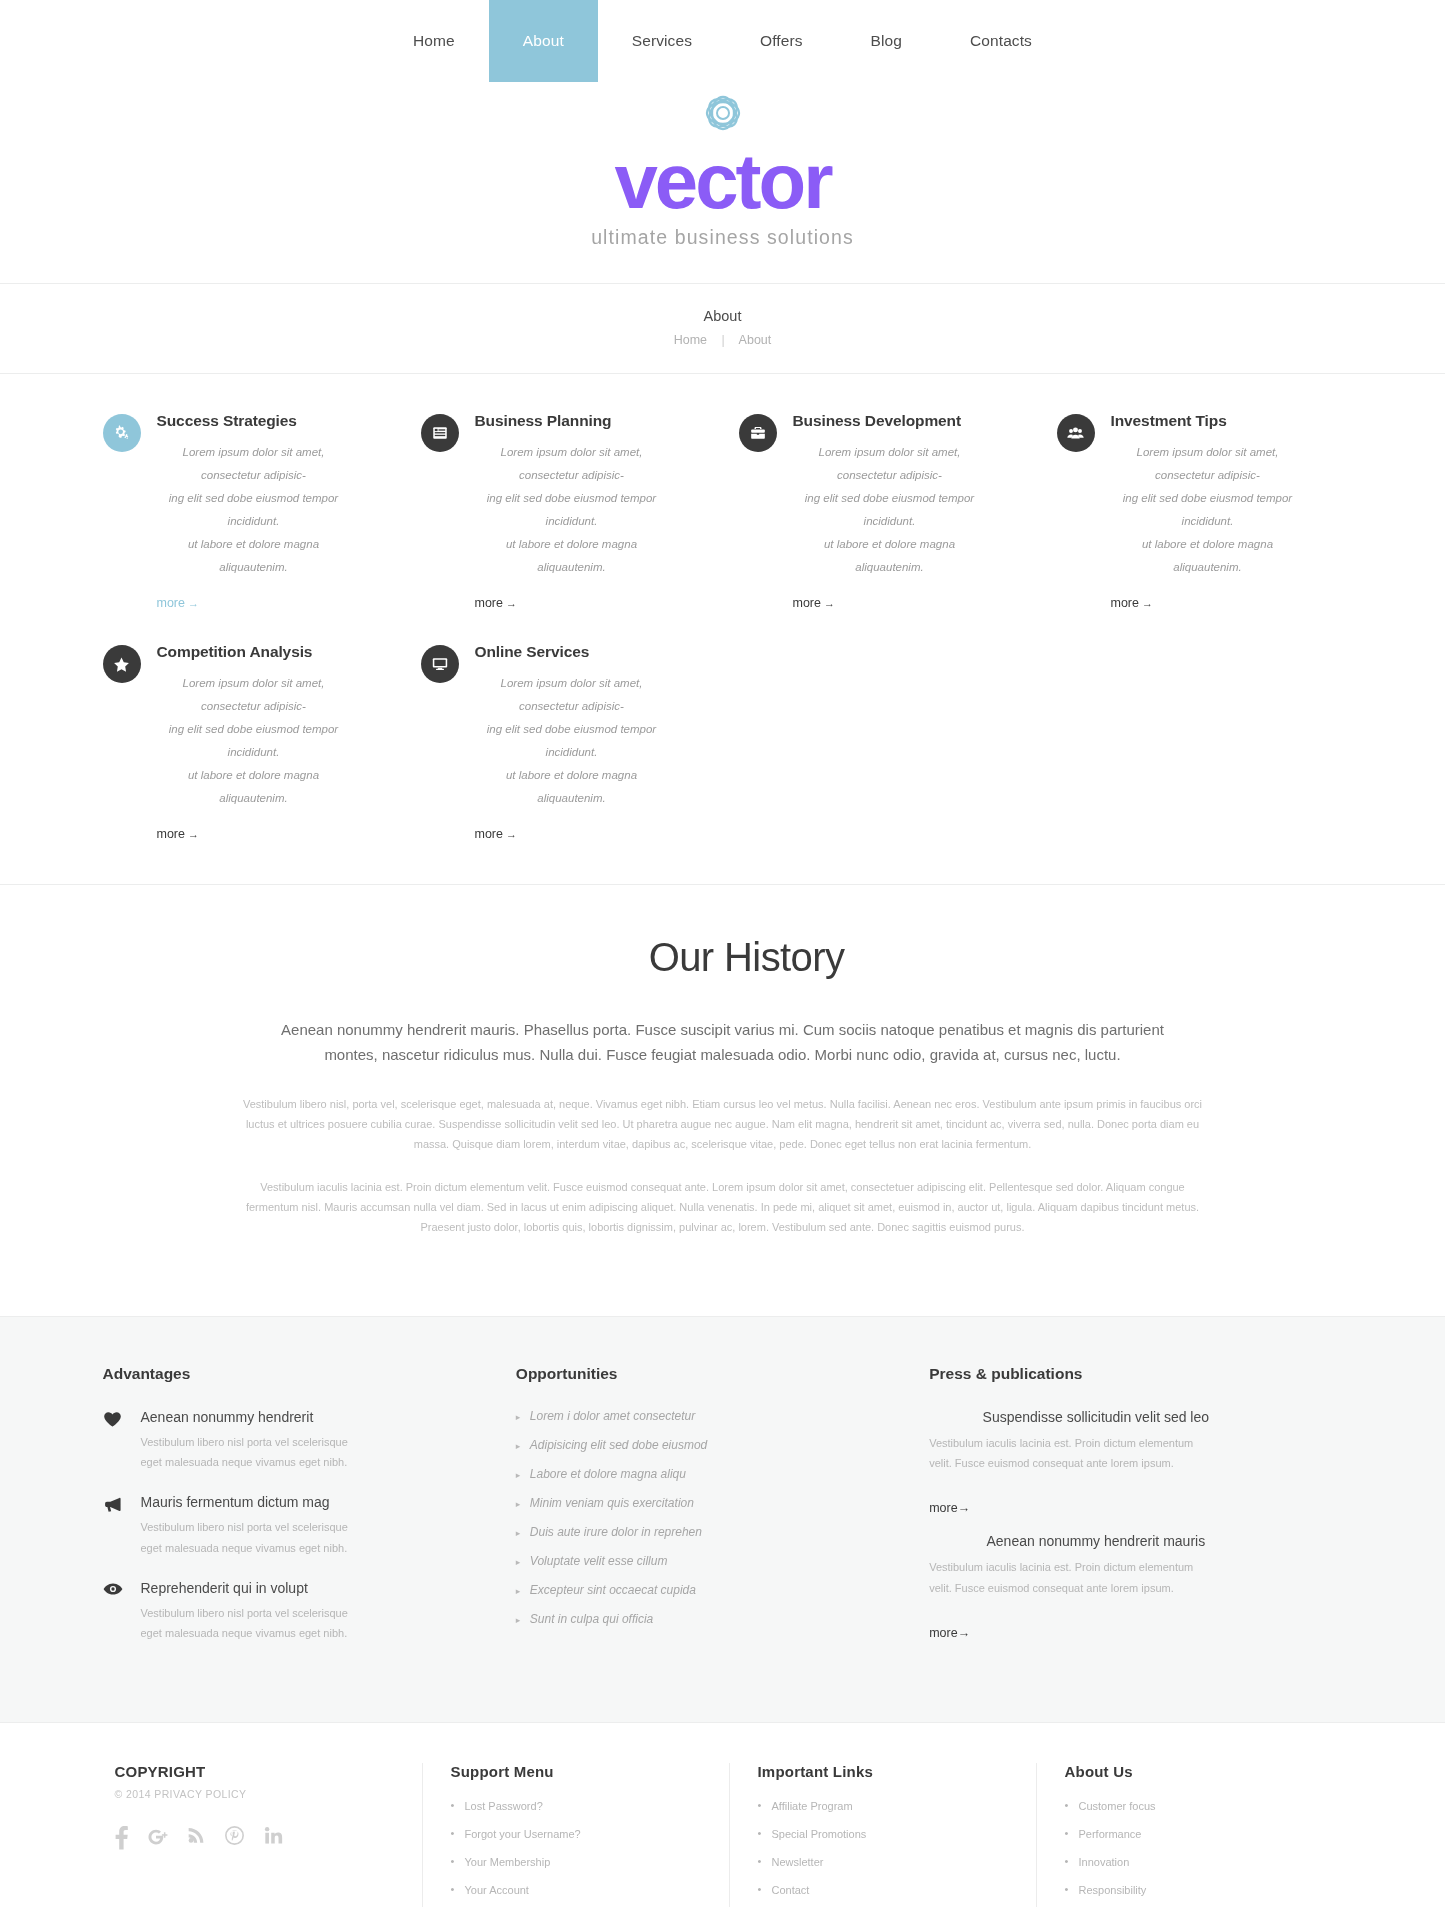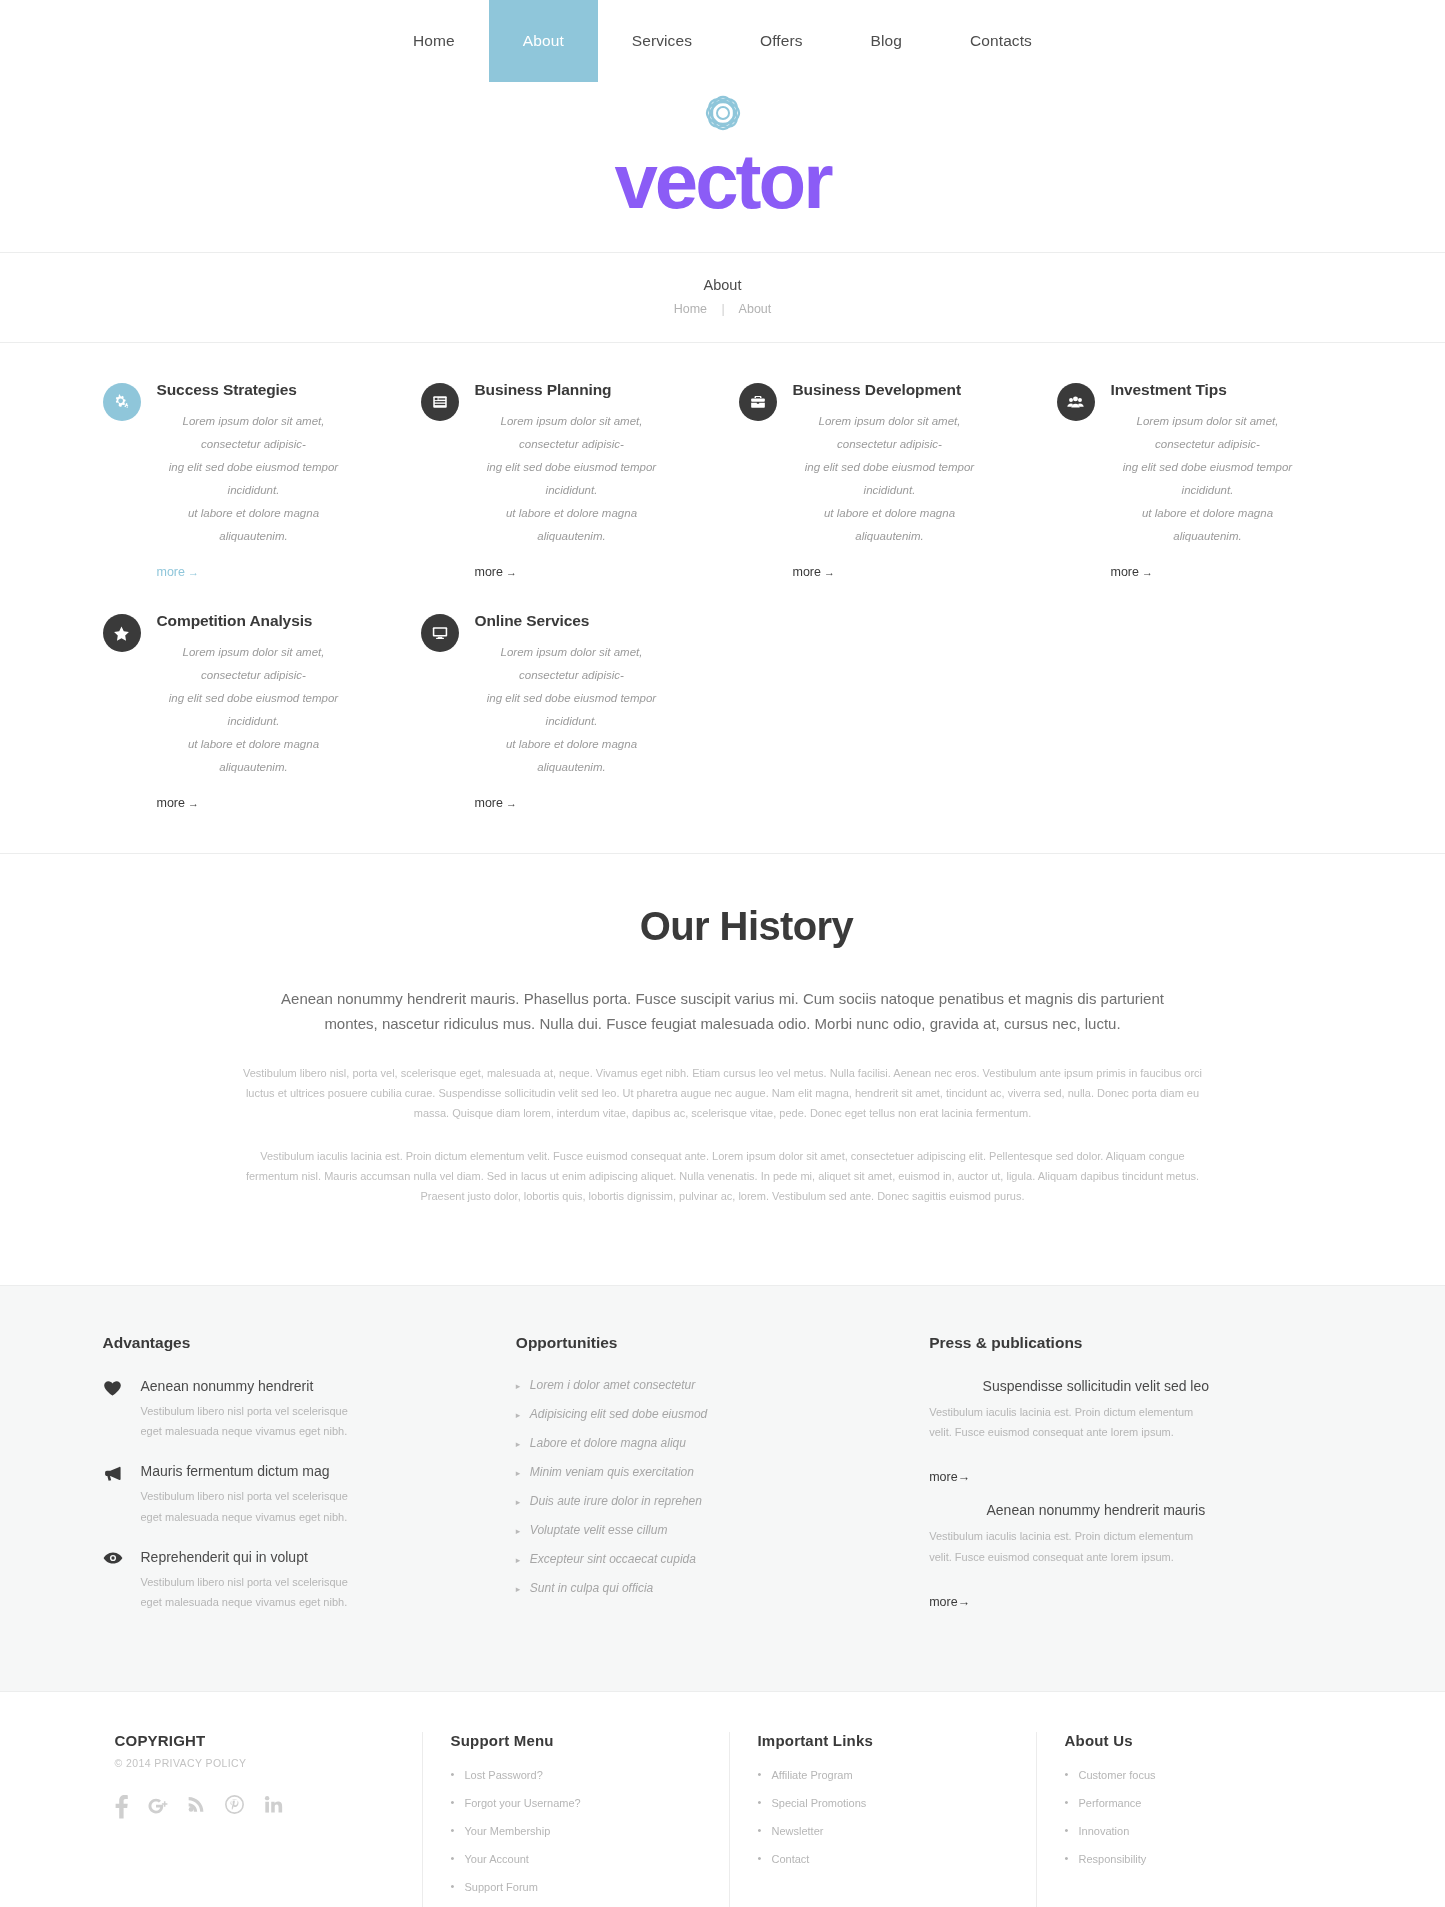--- a/index.html
+++ b/index.html
@@ -112,21 +112,21 @@
   .svc-more.accent { color: #8fc6da; }
   .svc-more .arw { font-size: 11px; padding-left: 3px; }
 
   
   .history {
     border-top: 1px solid #eceded;
     text-align: center;
     padding: 50px 0 56px;
   }
   .history h2 {
-    font-size: 40px; font-weight: bold; color: #3a3a3a;
+    font-size: 40px; font-weight: normal; color: #3a3a3a;
     letter-spacing: -.6px;
     margin-bottom: 38px;
     padding-left: 48px;
   }
   .history .lead {
     width: 920px; margin: 0 auto 26px;
     font-size: 15px; color: #6f6f6f; line-height: 1.65;
   }
   .history .para {
     width: 980px; margin: 0 auto 22px;
@@ -241,20 +241,21 @@
           <ellipse cx="25" cy="25" rx="11" ry="16" transform="rotate(0 25 25)"></ellipse>
           <ellipse cx="25" cy="25" rx="11" ry="16" transform="rotate(45 25 25)"></ellipse>
           <ellipse cx="25" cy="25" rx="11" ry="16" transform="rotate(90 25 25)"></ellipse>
           <ellipse cx="25" cy="25" rx="11" ry="16" transform="rotate(135 25 25)"></ellipse>
         </g>
         <circle cx="25" cy="25" r="6" fill="#ffffff"></circle>
         <circle cx="25" cy="25" r="6" fill="none" stroke="#8fc6da" stroke-width="2"></circle>
       </svg>
     </span>
     <div class="logo-word">vector</div>
+    <div class="logo-tag">ultimate business solutions</div>
   </div>
 
   <div class="crumb-band">
     <div class="crumb-title">About</div>
     <div class="crumb-path">
       <a href="#">Home</a>
       <span class="crumb-sep">|</span>
       <span>About</span>
     </div>
   </div>

